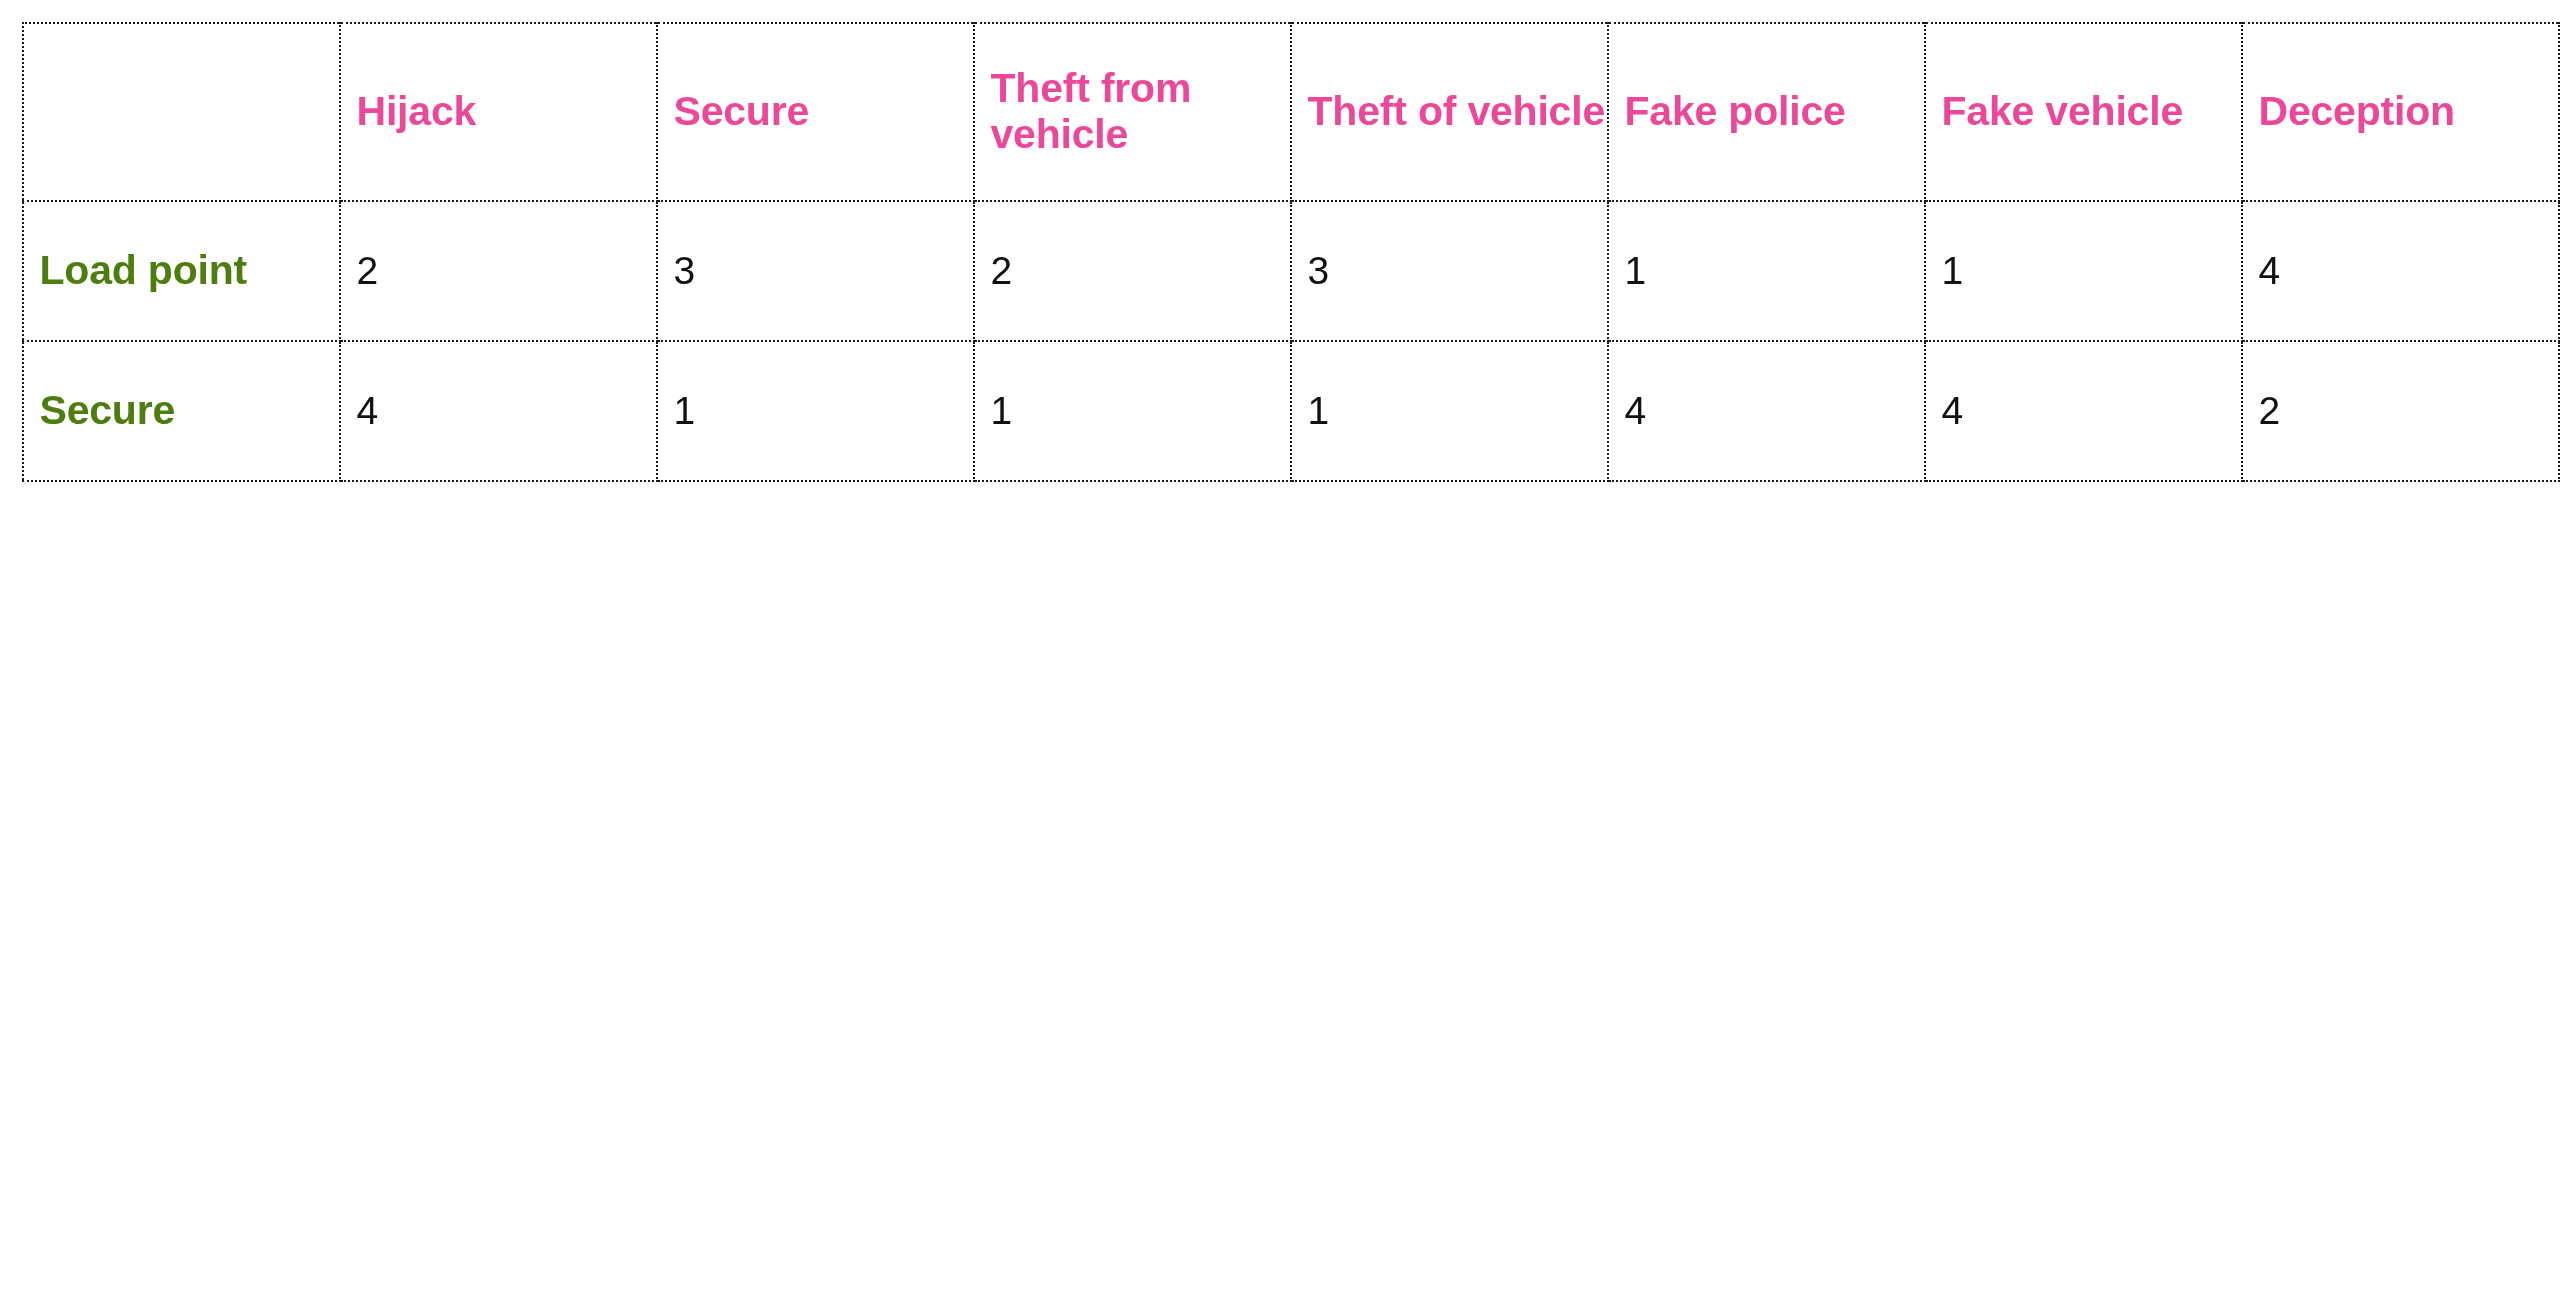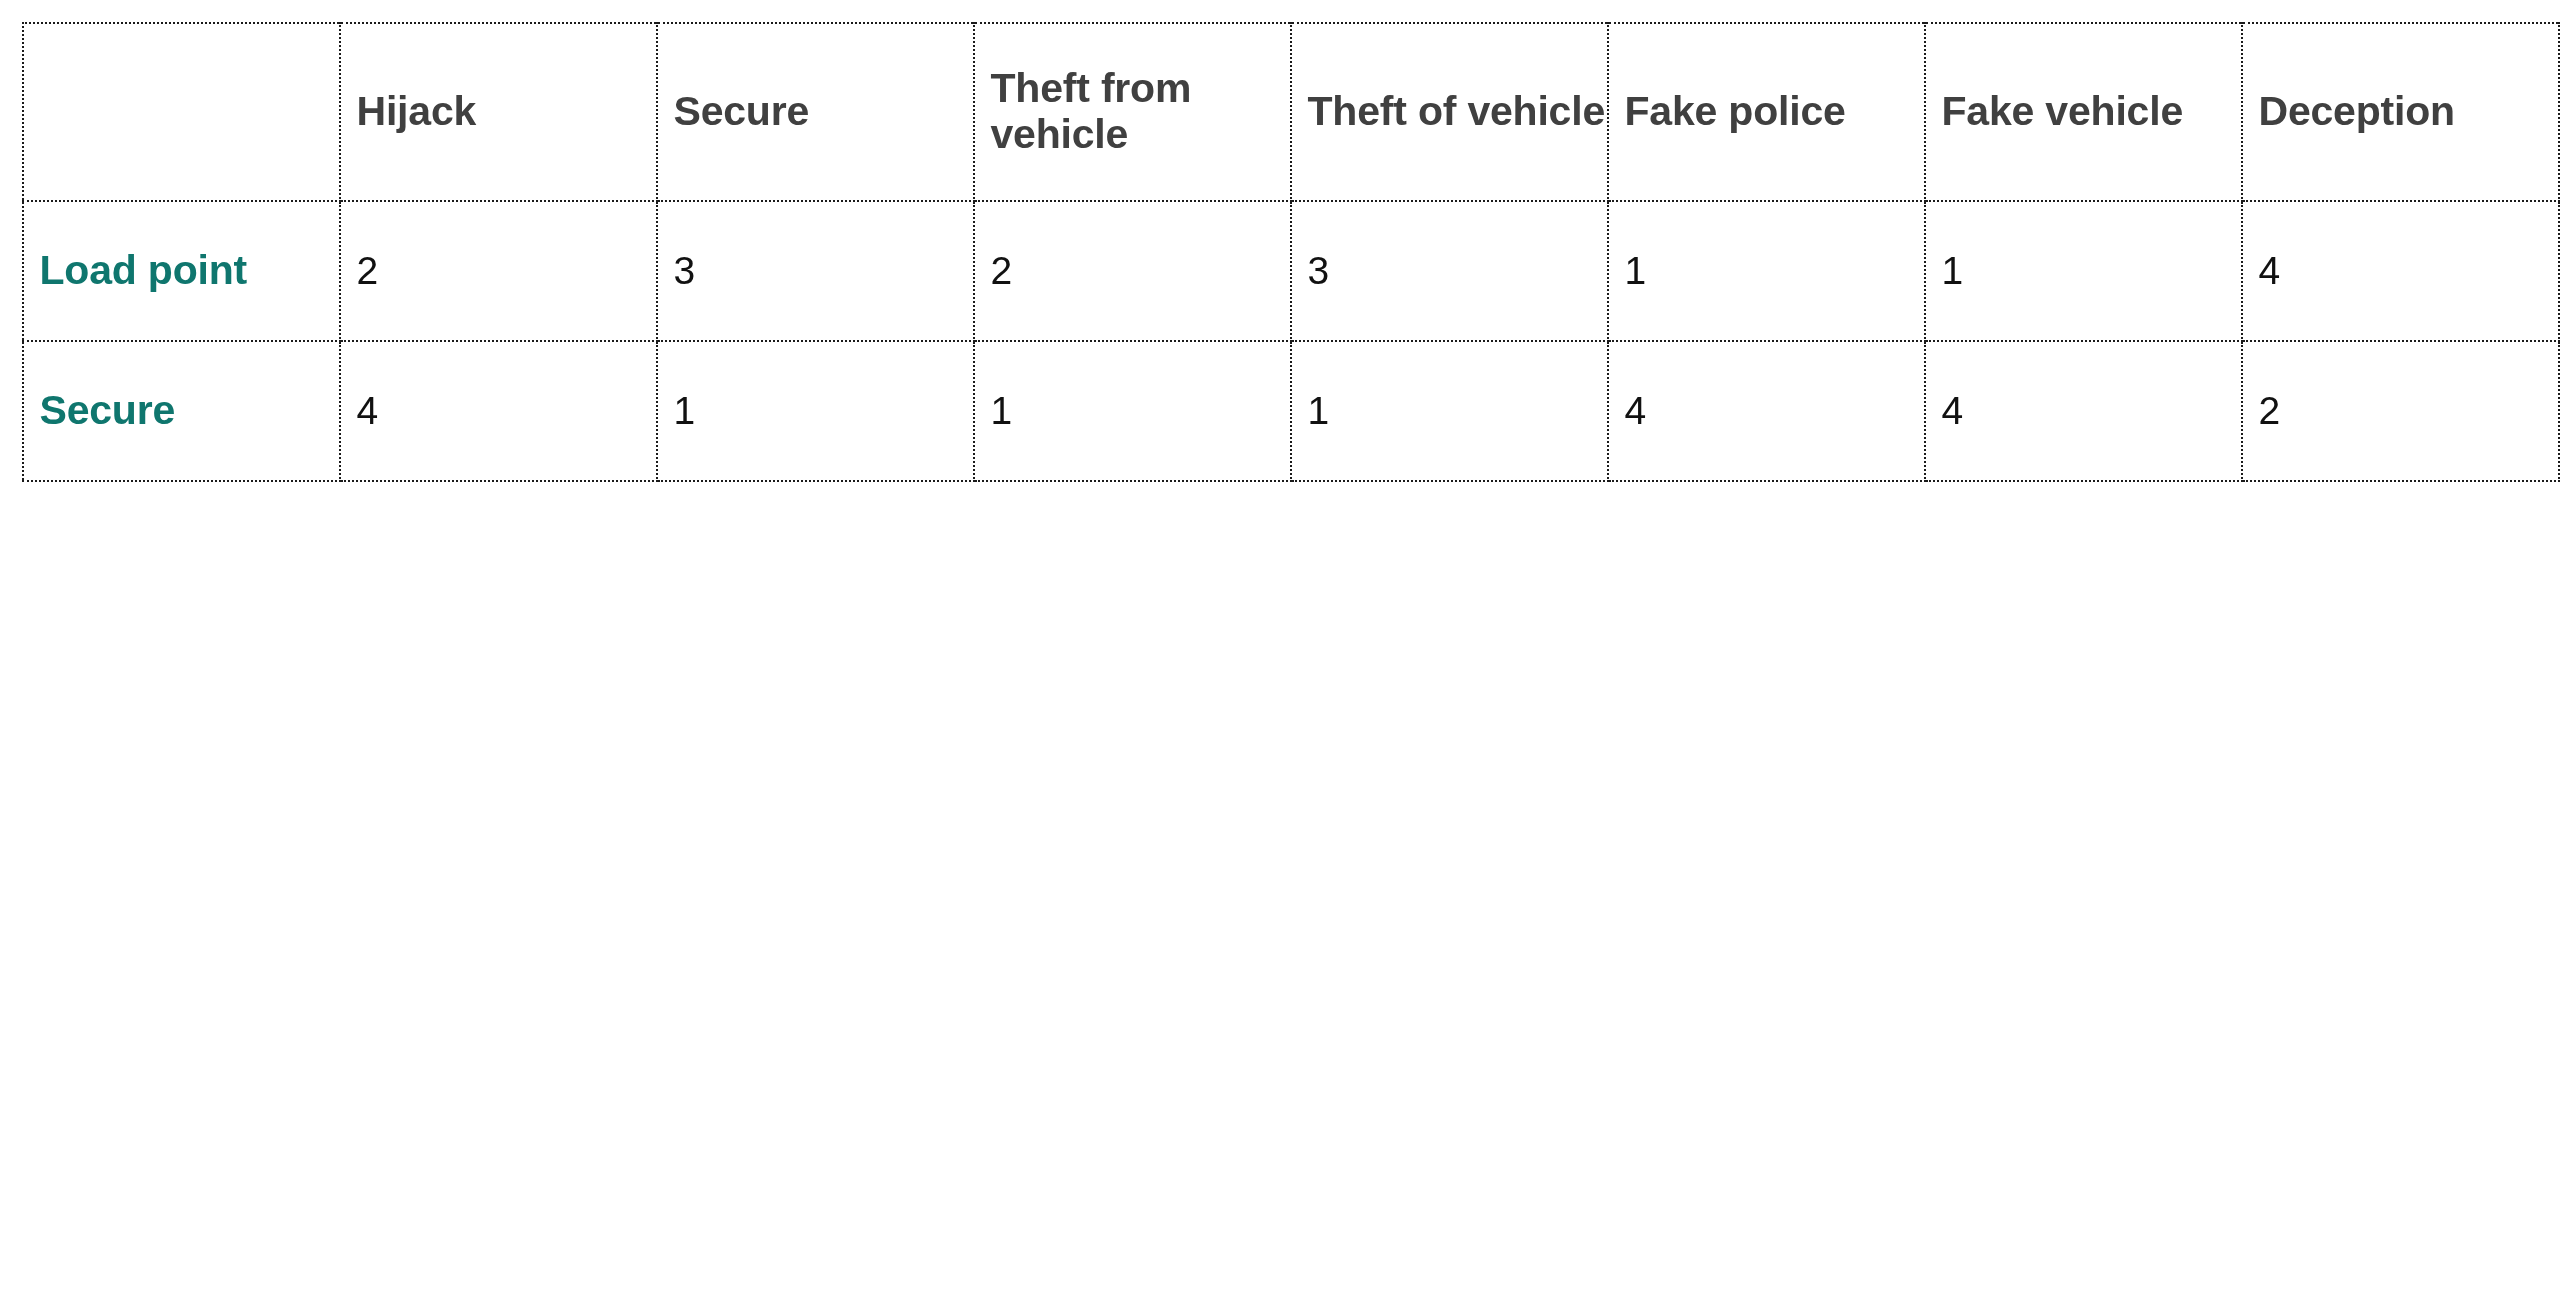--- a/index.html
+++ b/index.html
@@ -41,35 +41,35 @@
     vertical-align: middle;
     background: #ffffff;
   }
 
   
   tr.matrix-header-row th {
     height: 176px;
     font-size: 41px;
     font-weight: bold;
     line-height: 1.12;
-    color: #404040;
+    color: #ec4899;
     letter-spacing: -0.2px;
   }
   tr.matrix-header-row th.corner-cell {
     color: transparent;
   }
 
   
   tbody tr.matrix-row { height: 140px; }
 
   th.row-label {
     font-size: 41px;
     font-weight: bold;
     line-height: 1.12;
-    color: #0f766e;
+    color: #4d7c0f;
     letter-spacing: -0.2px;
   }
 
   td.score-cell {
     font-size: 39px;
     font-weight: normal;
     color: #111111;
   }
 </style>
 </head>

